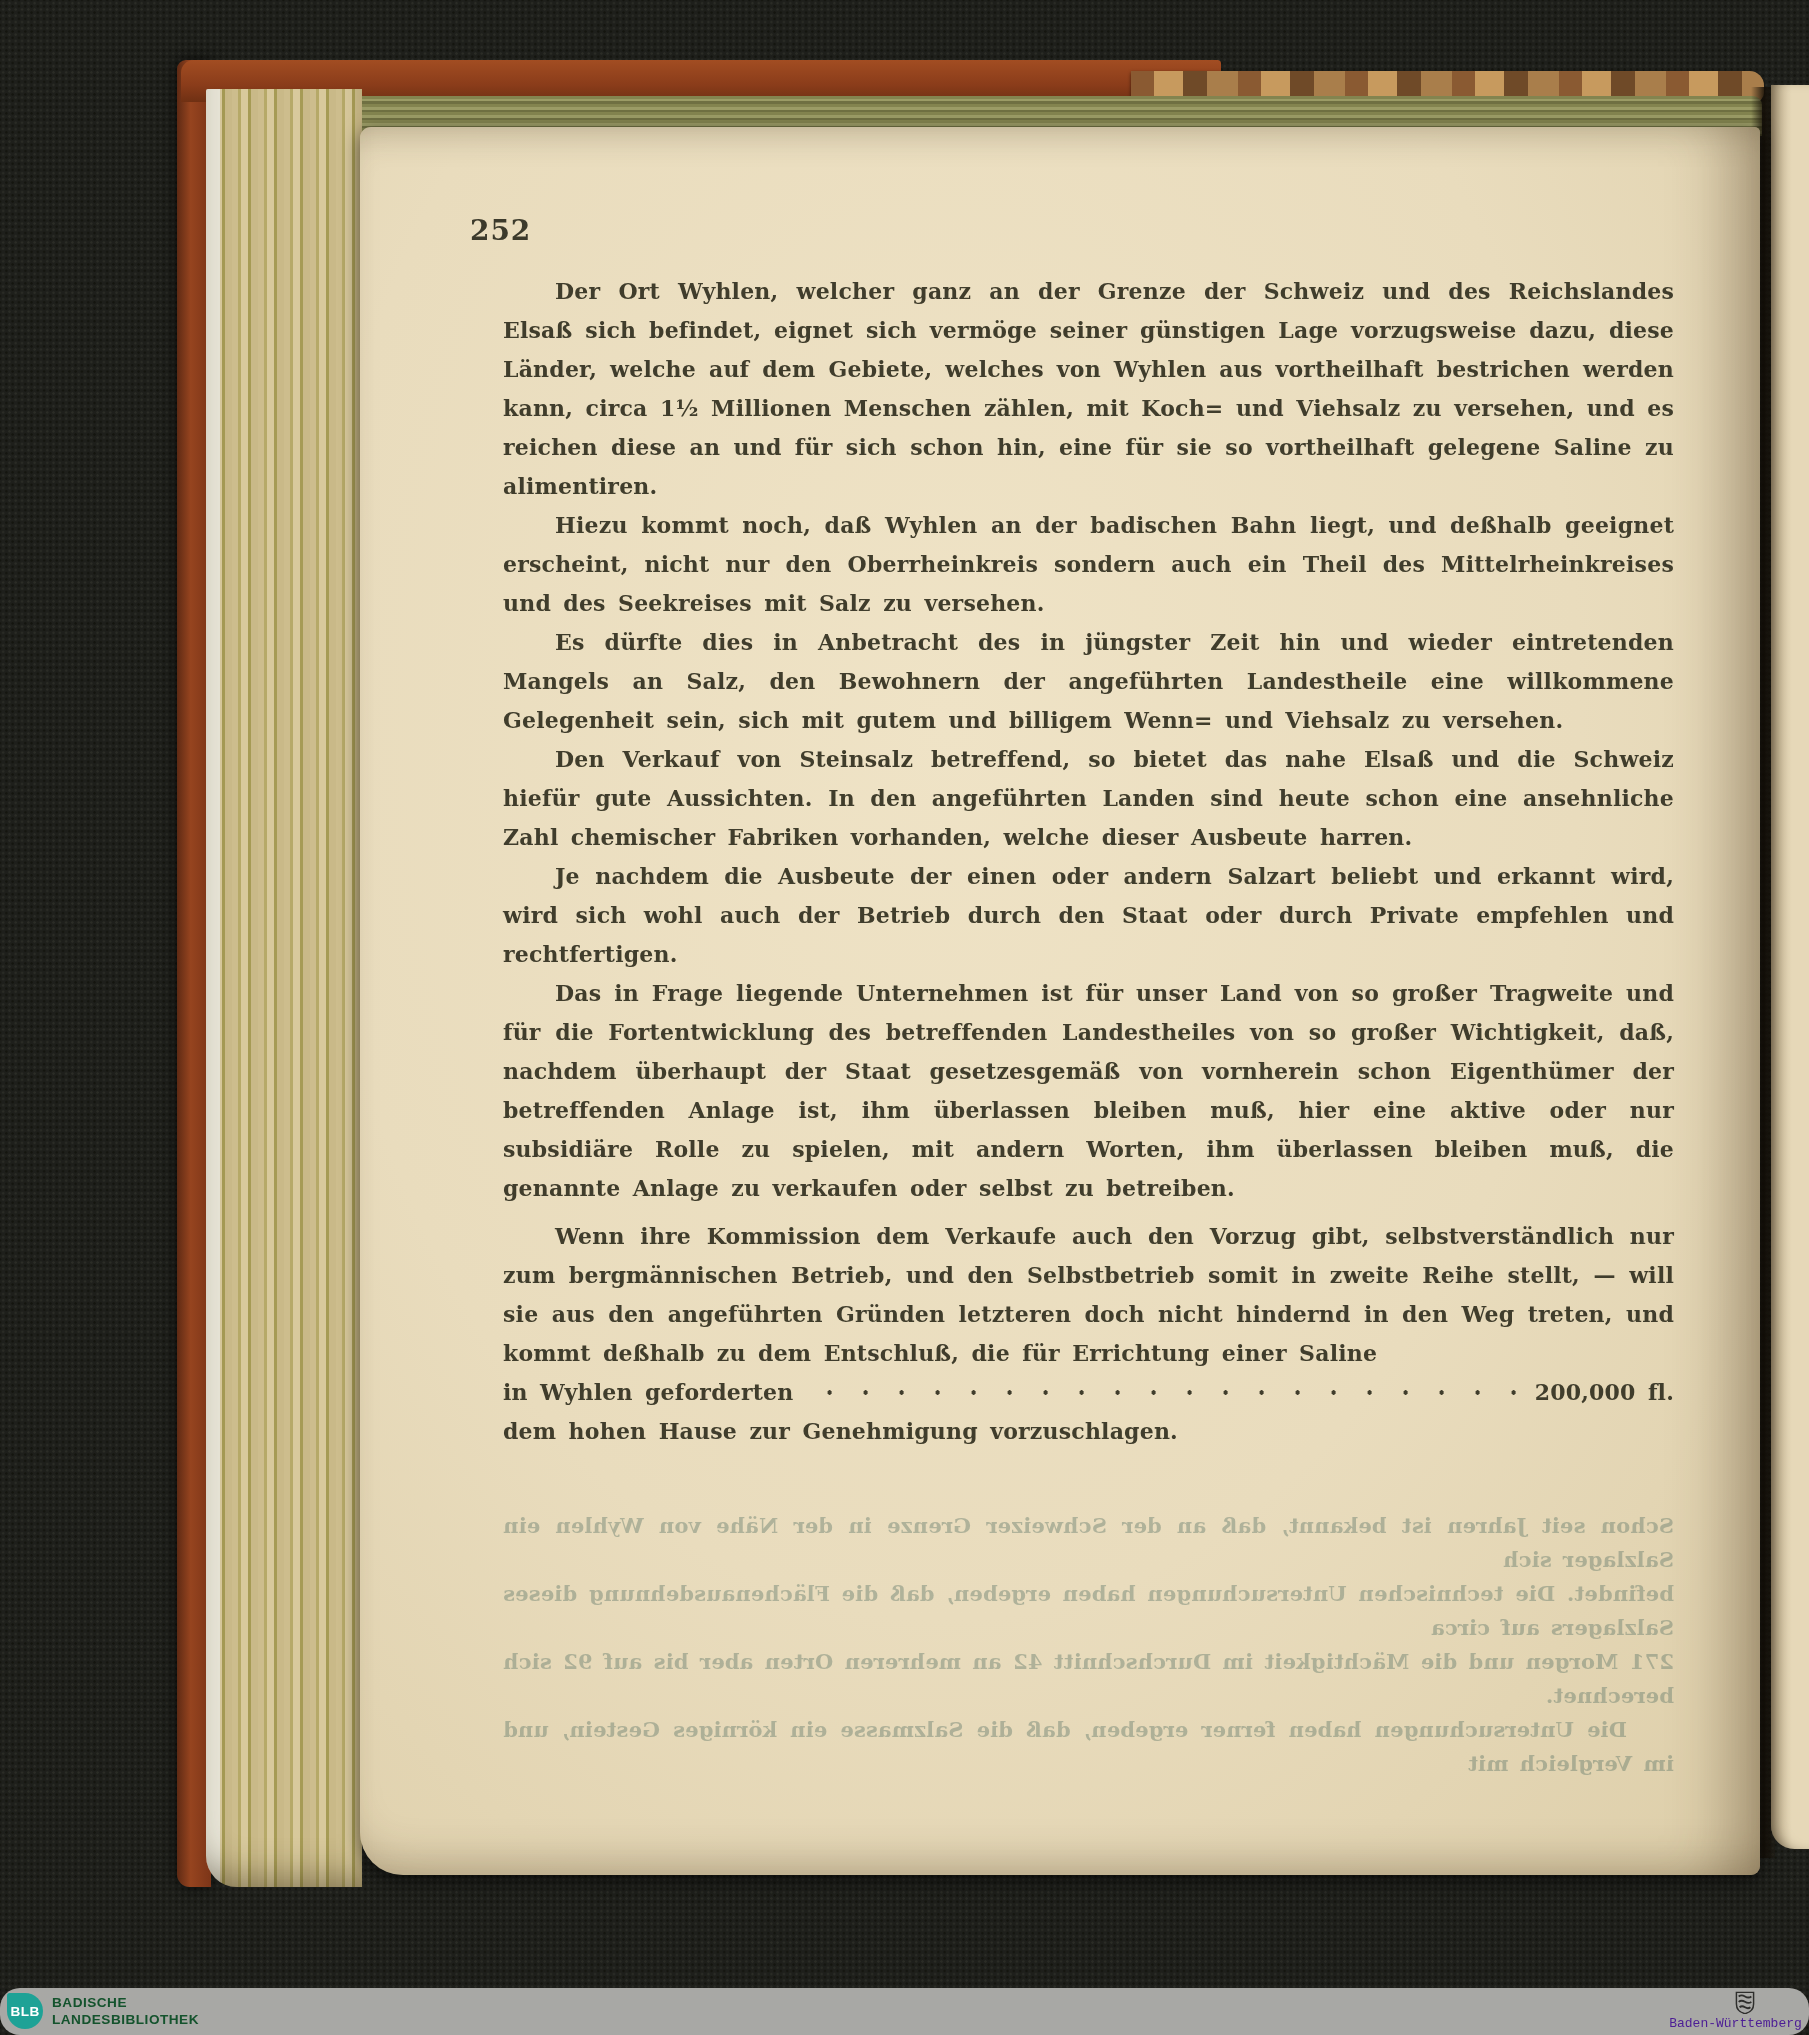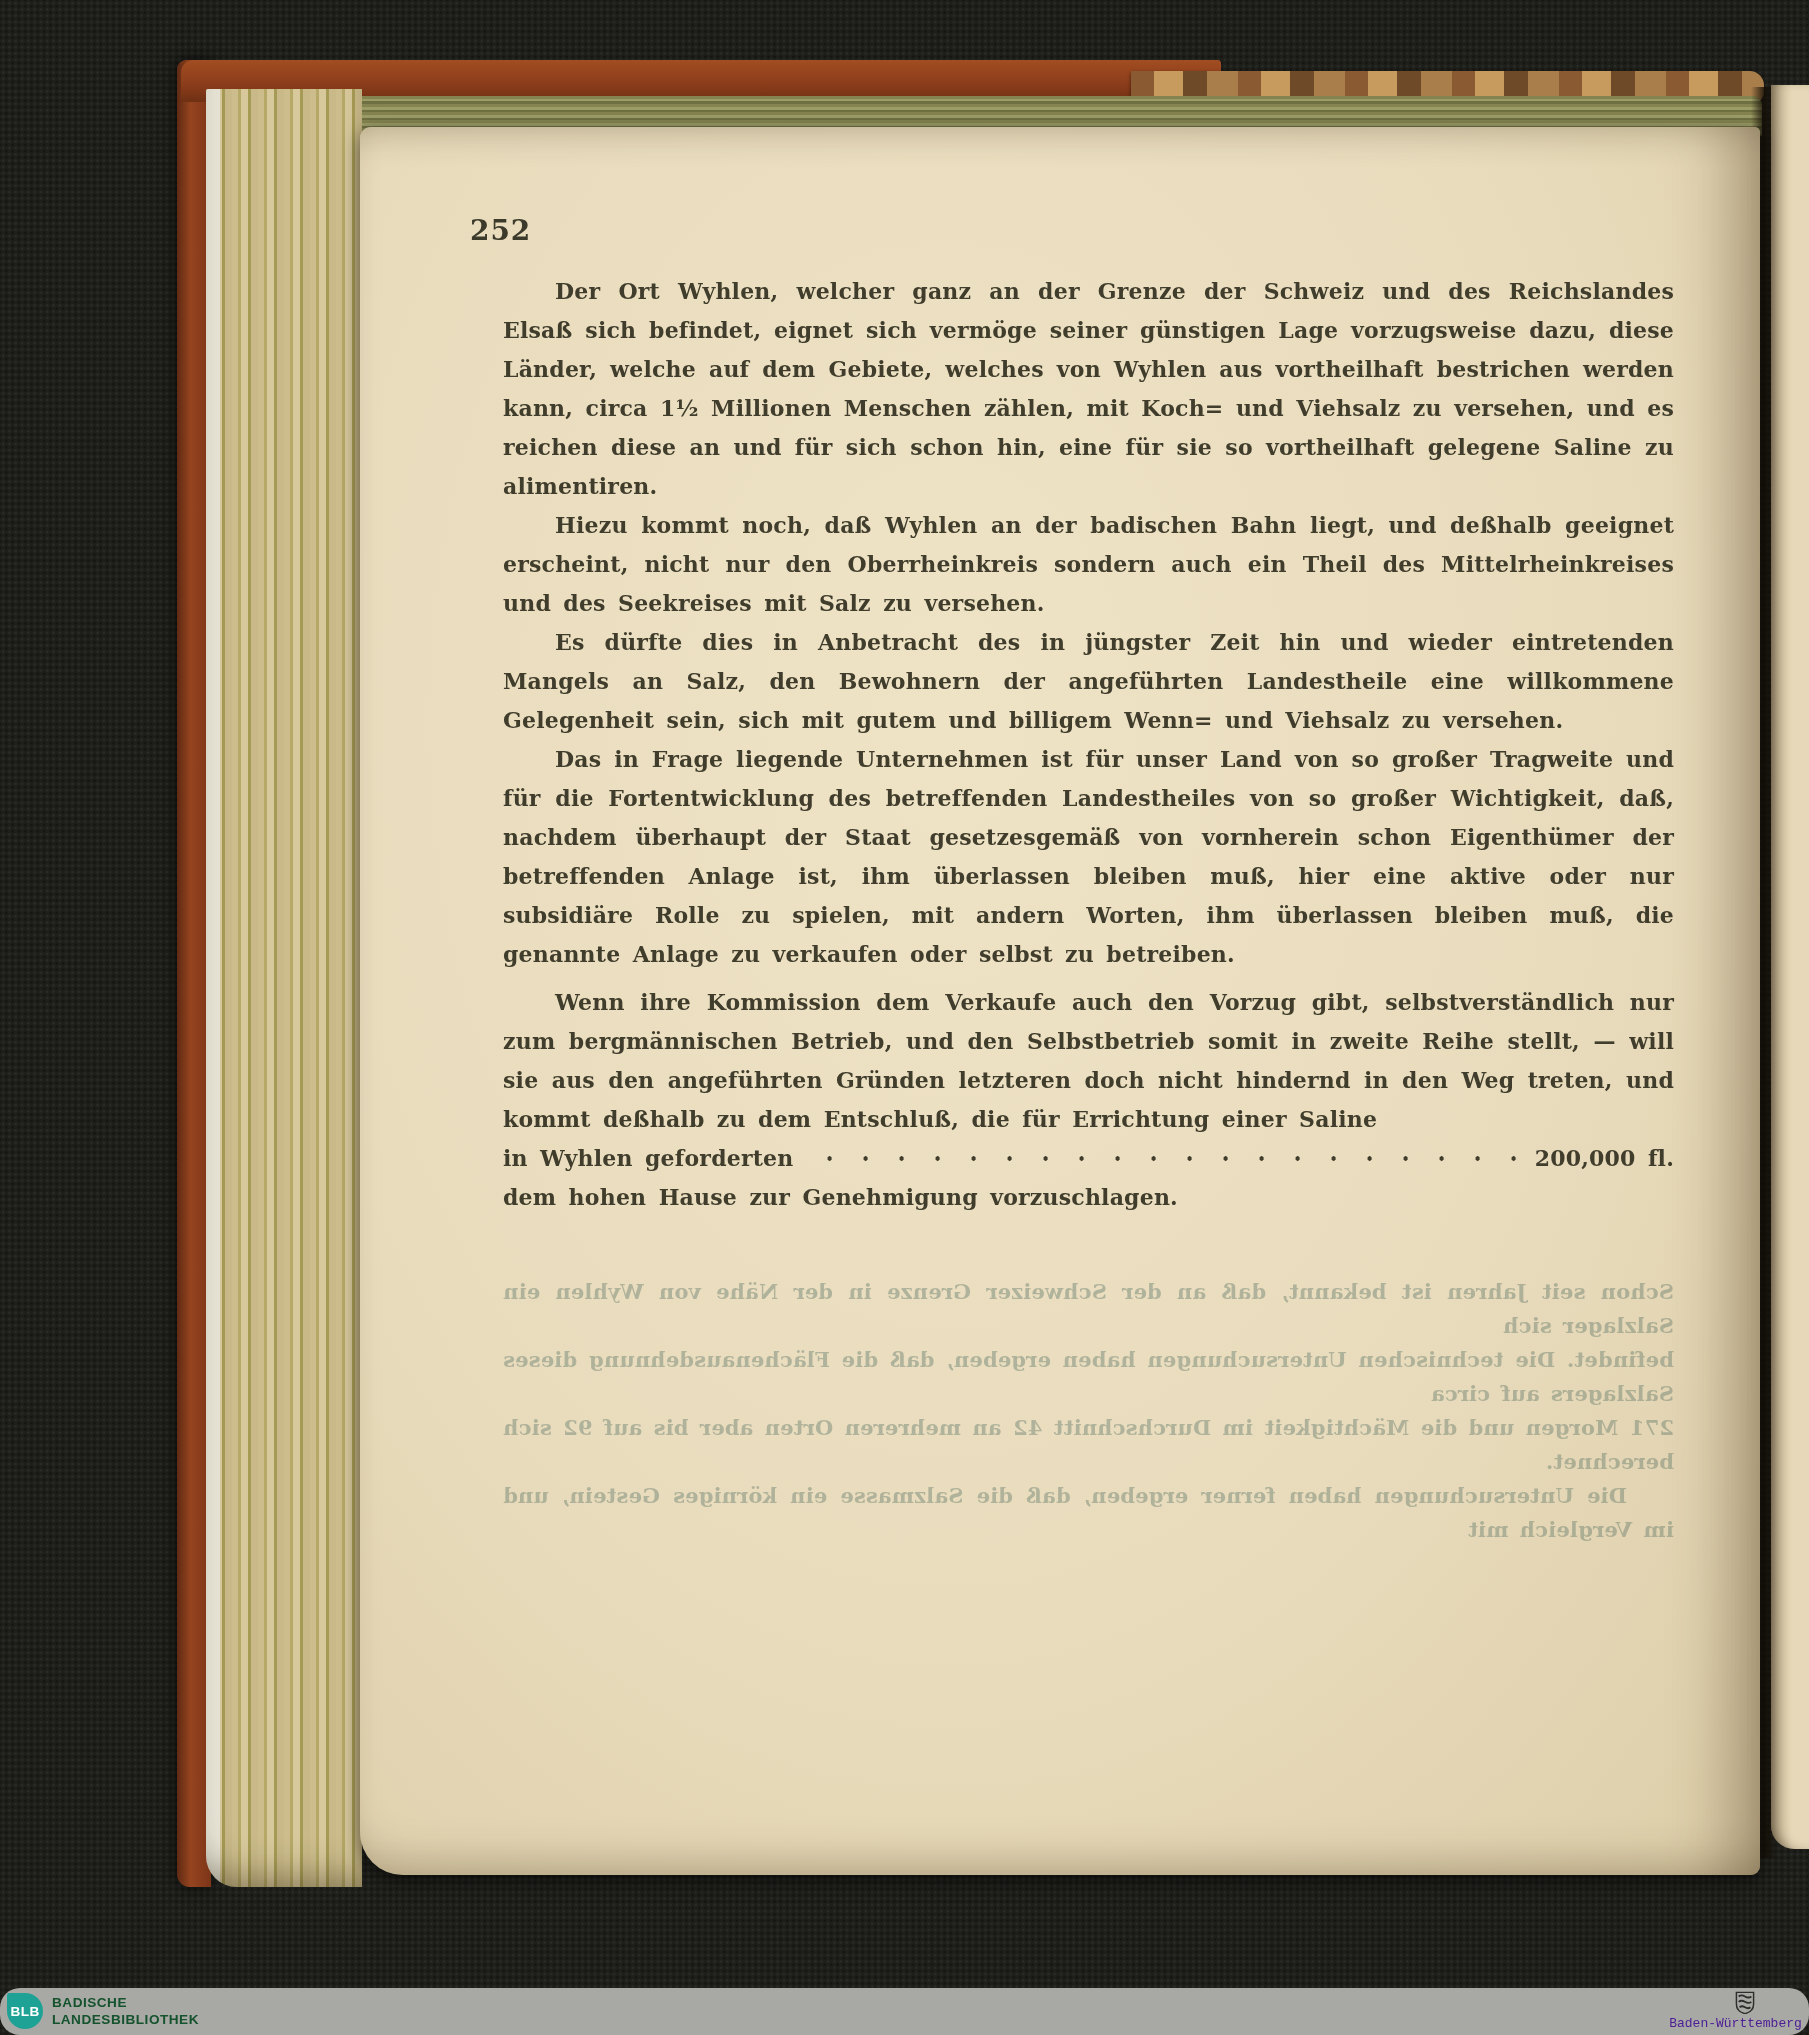--- a/index.html
+++ b/index.html
@@ -133,20 +133,22 @@
   <div class="crease"></div>
   <div class="page-sliver"></div>
 
   <div class="page">
     <div class="pageno">252</div>
 
     <div class="textcol">
       <p class="para">Der Ort Wyhlen, welcher ganz an der Grenze der Schweiz und des Reichslandes Elsaß sich befindet, eignet sich vermöge seiner günstigen Lage vorzugsweise dazu, diese Länder, welche auf dem Gebiete, welches von Wyhlen aus vortheilhaft bestrichen werden kann, circa 1½ Millionen Menschen zählen, mit Koch= und Viehsalz zu versehen, und es reichen diese an und für sich schon hin, eine für sie so vortheilhaft gelegene Saline zu alimentiren.</p>
       <p class="para">Hiezu kommt noch, daß Wyhlen an der badischen Bahn liegt, und deßhalb geeignet erscheint, nicht nur den Oberrheinkreis sondern auch ein Theil des Mittelrheinkreises und des Seekreises mit Salz zu versehen.</p>
       <p class="para">Es dürfte dies in Anbetracht des in jüngster Zeit hin und wieder eintretenden Mangels an Salz, den Bewohnern der angeführten Landestheile eine willkommene Gelegenheit sein, sich mit gutem und billigem Wenn= und Viehsalz zu versehen.</p>
+      <p class="para">Den Verkauf von Steinsalz betreffend, so bietet das nahe Elsaß und die Schweiz hiefür gute Aussichten. In den angeführten Landen sind heute schon eine ansehnliche Zahl chemischer Fabriken vorhanden, welche dieser Ausbeute harren.</p>
+      <p class="para">Je nachdem die Ausbeute der einen oder andern Salzart beliebt und erkannt wird, wird sich wohl auch der Betrieb durch den Staat oder durch Private empfehlen und rechtfertigen.</p>
       <p class="para">Das in Frage liegende Unternehmen ist für unser Land von so großer Tragweite und für die Fortentwicklung des betreffenden Landestheiles von so großer Wichtigkeit, daß, nachdem überhaupt der Staat gesetzesgemäß von vornherein schon Eigenthümer der betreffenden Anlage ist, ihm überlassen bleiben muß, hier eine aktive oder nur subsidiäre Rolle zu spielen, mit andern Worten, ihm überlassen bleiben muß, die genannte Anlage zu verkaufen oder selbst zu betreiben.</p>
       <p class="para gap">Wenn ihre Kommission dem Verkaufe auch den Vorzug gibt, selbstverständlich nur zum bergmännischen Betrieb, und den Selbstbetrieb somit in zweite Reihe stellt, — will sie aus den angeführten Gründen letzteren doch nicht hindernd in den Weg treten, und kommt deßhalb zu dem Entschluß, die für Errichtung einer Saline</p>
 
       <div class="leader-row">
         <span>in Wyhlen geforderten</span>
         <span class="leader"></span>
         <span>200,000 fl.</span>
       </div>
       <p class="tail-line">dem hohen Hause zur Genehmigung vorzuschlagen.</p>
 

